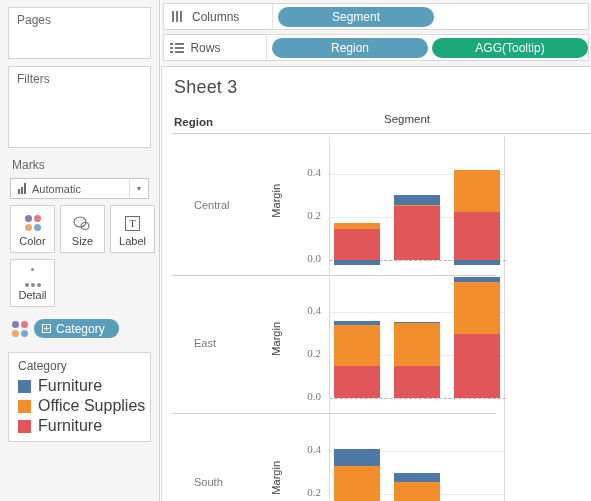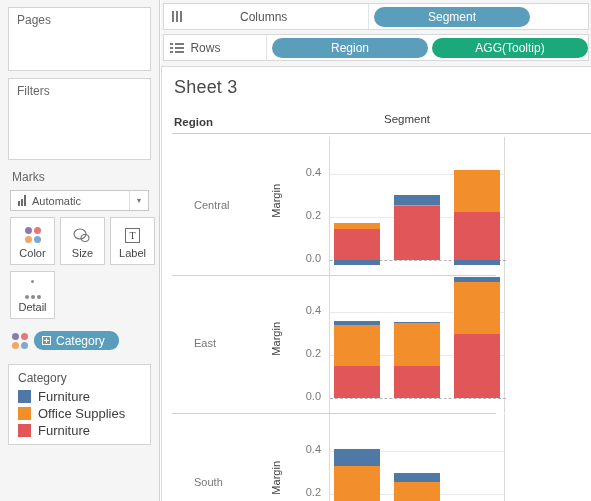--- a/index.html
+++ b/index.html
@@ -21,21 +21,21 @@
   }
   .card {
     background: #ffffff;
     border: 1px solid #d4d4d4;
     margin: 7px 8px 0 8px;
   }
   .card-title {
     font-size: 12px; color: #666666;
     padding: 5px 8px 3px 8px;
   }
-  #pages-card { height: 64px; }
+  #pages-card { height: 52px; }
   #filters-card { height: 82px; }
 
   #marks-card { border: none; background: transparent; margin: 10px 0 0 0; }
   #marks-label { font-size: 12px; color: #666666; padding-left: 12px; }
 
   #marks-type {
     margin: 6px 10px 0 10px;
     height: 21px;
     border: 1px solid #c8c8c8;
     background: #ffffff;
@@ -84,28 +84,28 @@
   .pill-sq::before, .pill-sq::after {
     content:""; position:absolute; background:#ffffff;
   }
   .pill-sq::before { left:3px; top:1px; width:1px; height:5px; }
   .pill-sq::after { left:1px; top:3px; width:5px; height:1px; }
 
   #legend-card { margin-top: 14px; }
   #legend-title { font-size: 12px; color: #555555; padding: 6px 8px 3px 9px; }
   .legend-item {
     display: flex; align-items: center; gap: 7px;
-    padding: 1px 0 1px 9px; font-size: 13px; color: #3d3d3d;
+    padding: 1px 0 1px 9px; font-size: 16px; color: #3d3d3d;
   }
   .legend-swatch { width: 13px; height: 13px; flex: none; }
 
   
   #shelf-area { position: absolute; left: 161px; top: 0; width: 430px; height: 66px; background:#f5f5f5; }
   .shelf { display: flex; align-items: center; height: 27px; background: #ffffff; border: 1px solid #d8d8d8; }
-  #columns-shelf { margin: 3px 2px 0 2px; gap: 48px; }
+  #columns-shelf { margin: 3px 2px 0 2px; }
   #rows-shelf { margin: 4px 2px 0 2px; }
   .shelf-icon { width: 28px; display:flex; align-items:center; justify-content:center; }
   .shelf-name { font-size: 12px; color: #555555; width: 80px; }
   .shelf-drop { flex: 1; display: flex; align-items: center; gap: 4px; border-left: 1px solid #e2e2e2; height: 100%; padding-left: 5px; }
   .data-pill {
     height: 20px; border-radius: 10px;
     display: flex; align-items: center; justify-content: center;
     color: #ffffff; font-size: 12px; padding: 0 14px;
   }
   .pill-dim { background: #5a9ebc; }
@@ -157,21 +157,21 @@
   .panel-rule { position: absolute; left: 0; width: 324px; border-top: 1px solid #d0d0d0; }
 
   .axis-title {
     position: absolute;
     font-size: 11px; color: #3d3d3d;
     writing-mode: vertical-rl; transform: rotate(180deg);
     white-space: nowrap;
   }
   .tick-label {
     position: absolute; width: 32px; text-align: right;
-    font-size: 11px; color: #777777;
+    font-size: 11px; color: #777777; font-family: Liberation Serif, serif;
   }
   .gridline { position: absolute; left: 0; width: 176px; border-top: 1px solid #eaeaea; }
   .zeroline { position: absolute; left: 0; width: 176px; border-top: 1px dashed #b4b4b4; }
   .bar-seg { position: absolute; }
 </style>
 </head>
 <body>
 
 <div id="left-panel">
 

